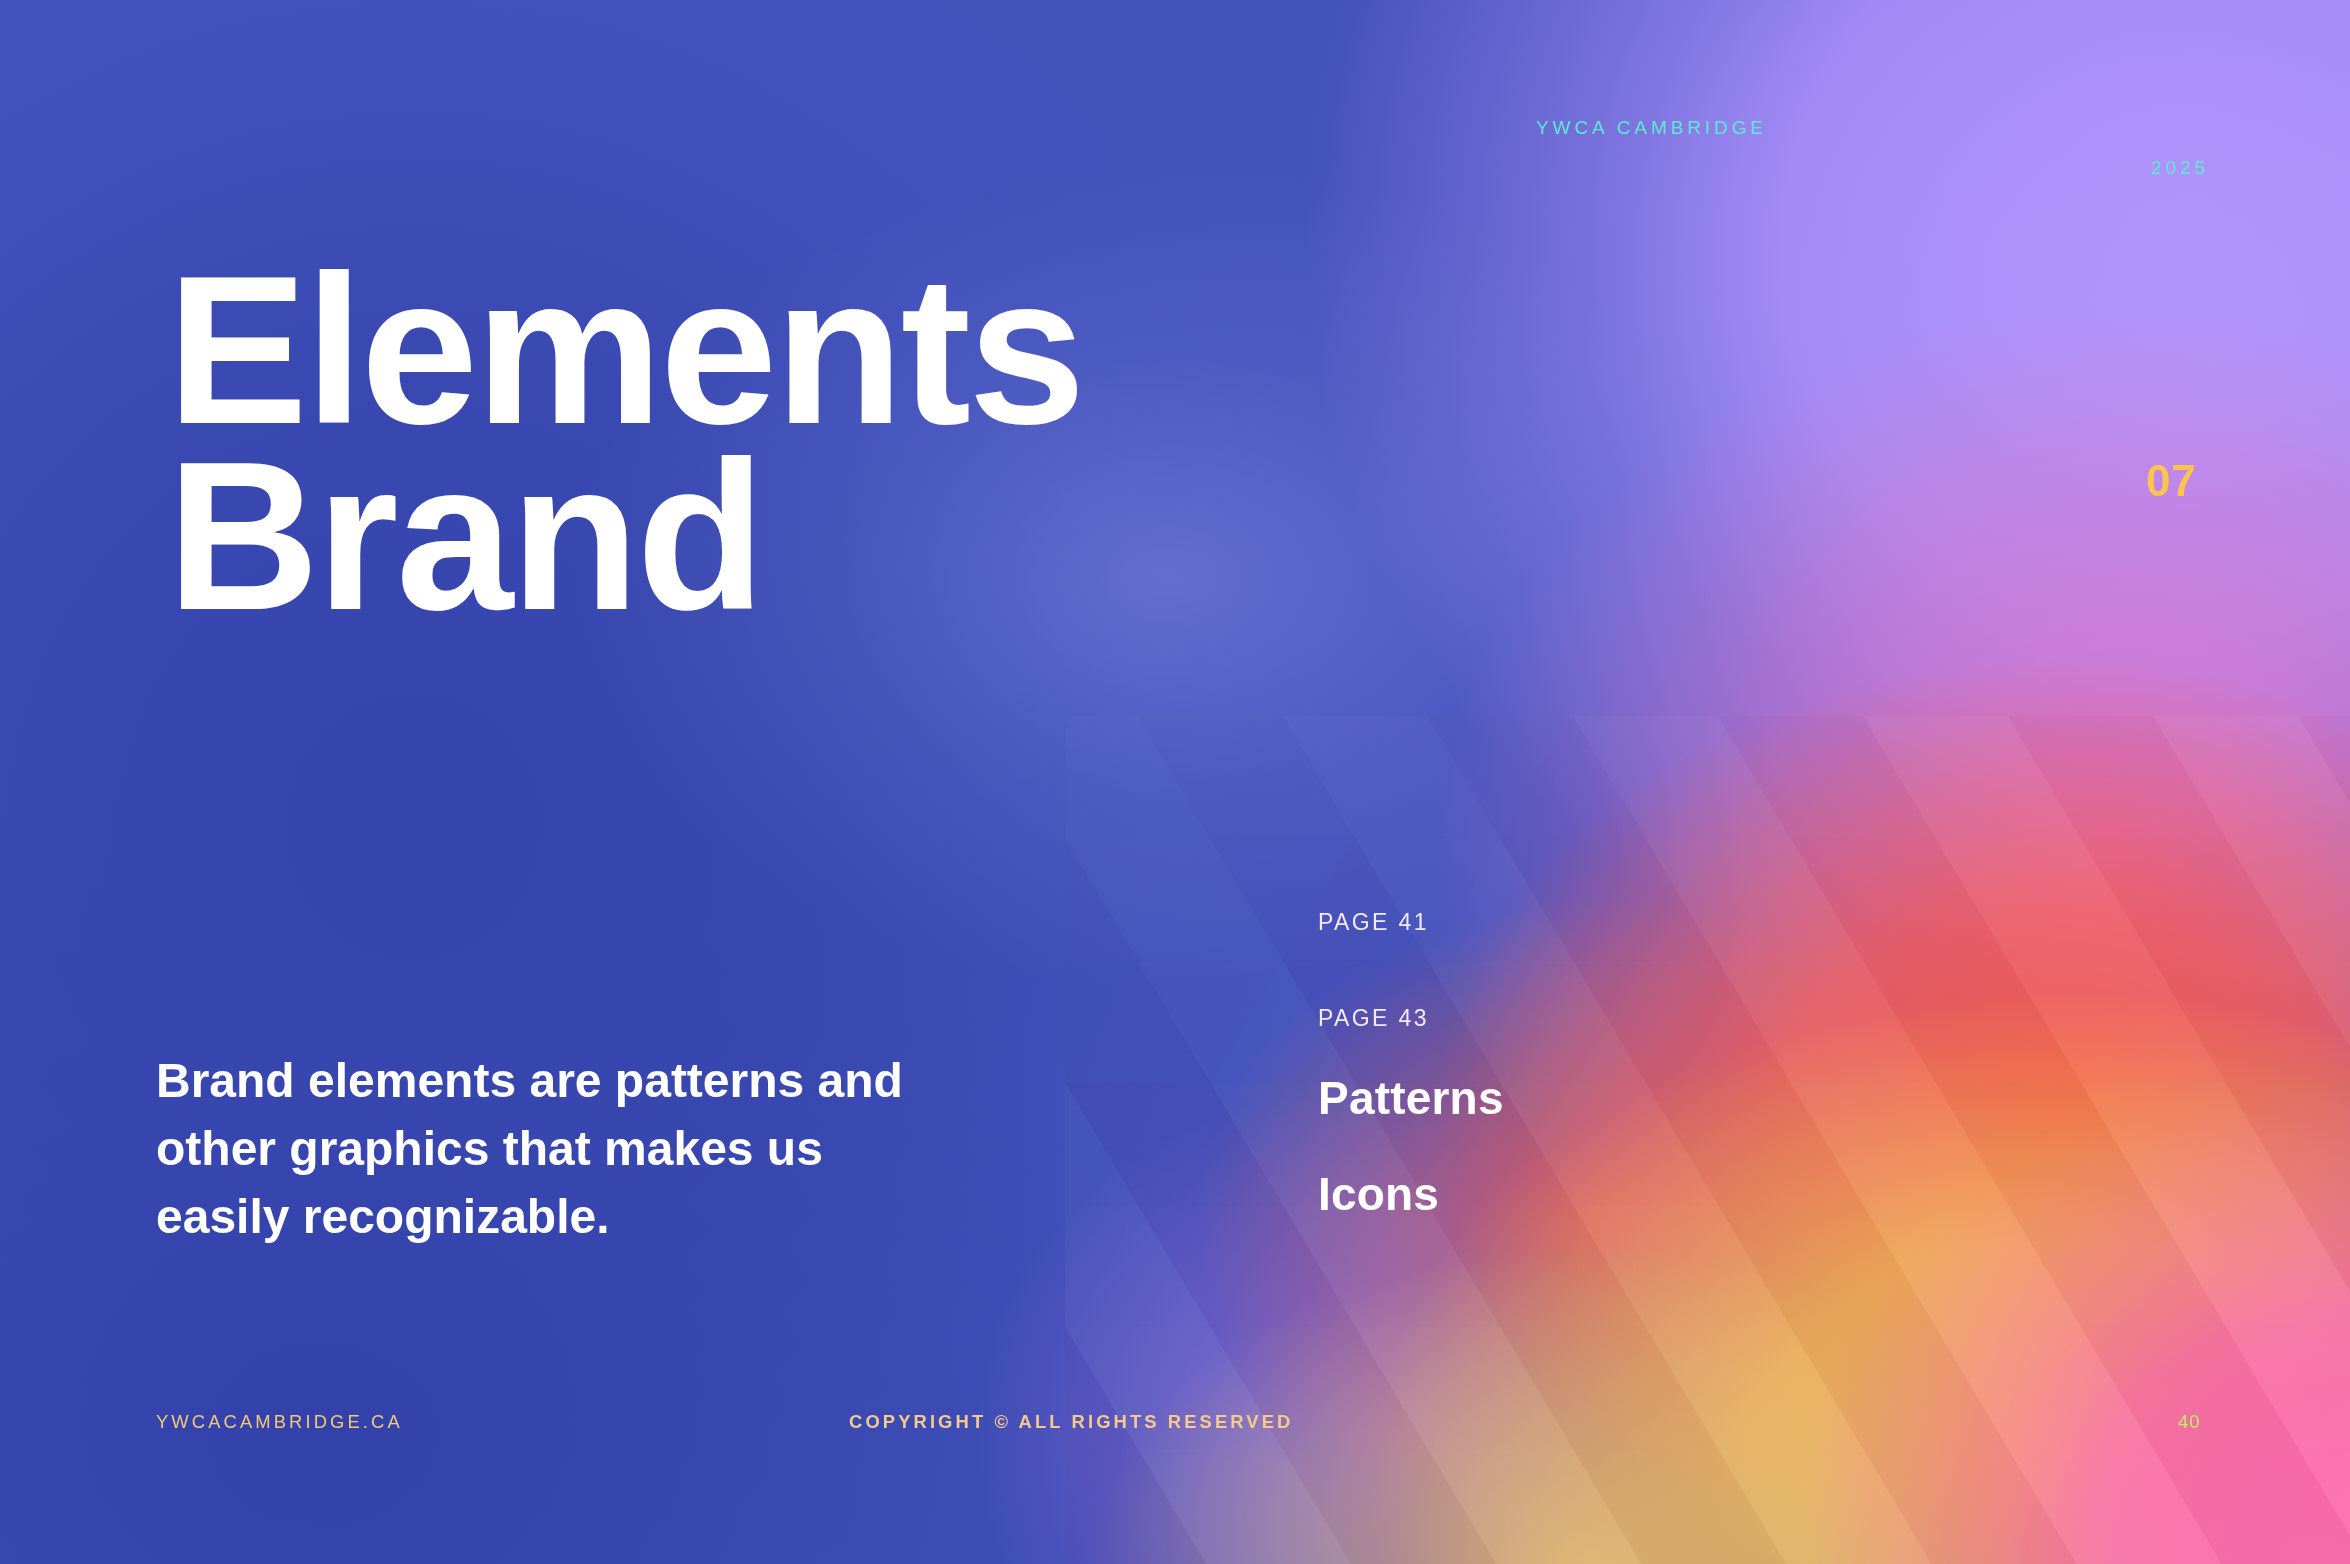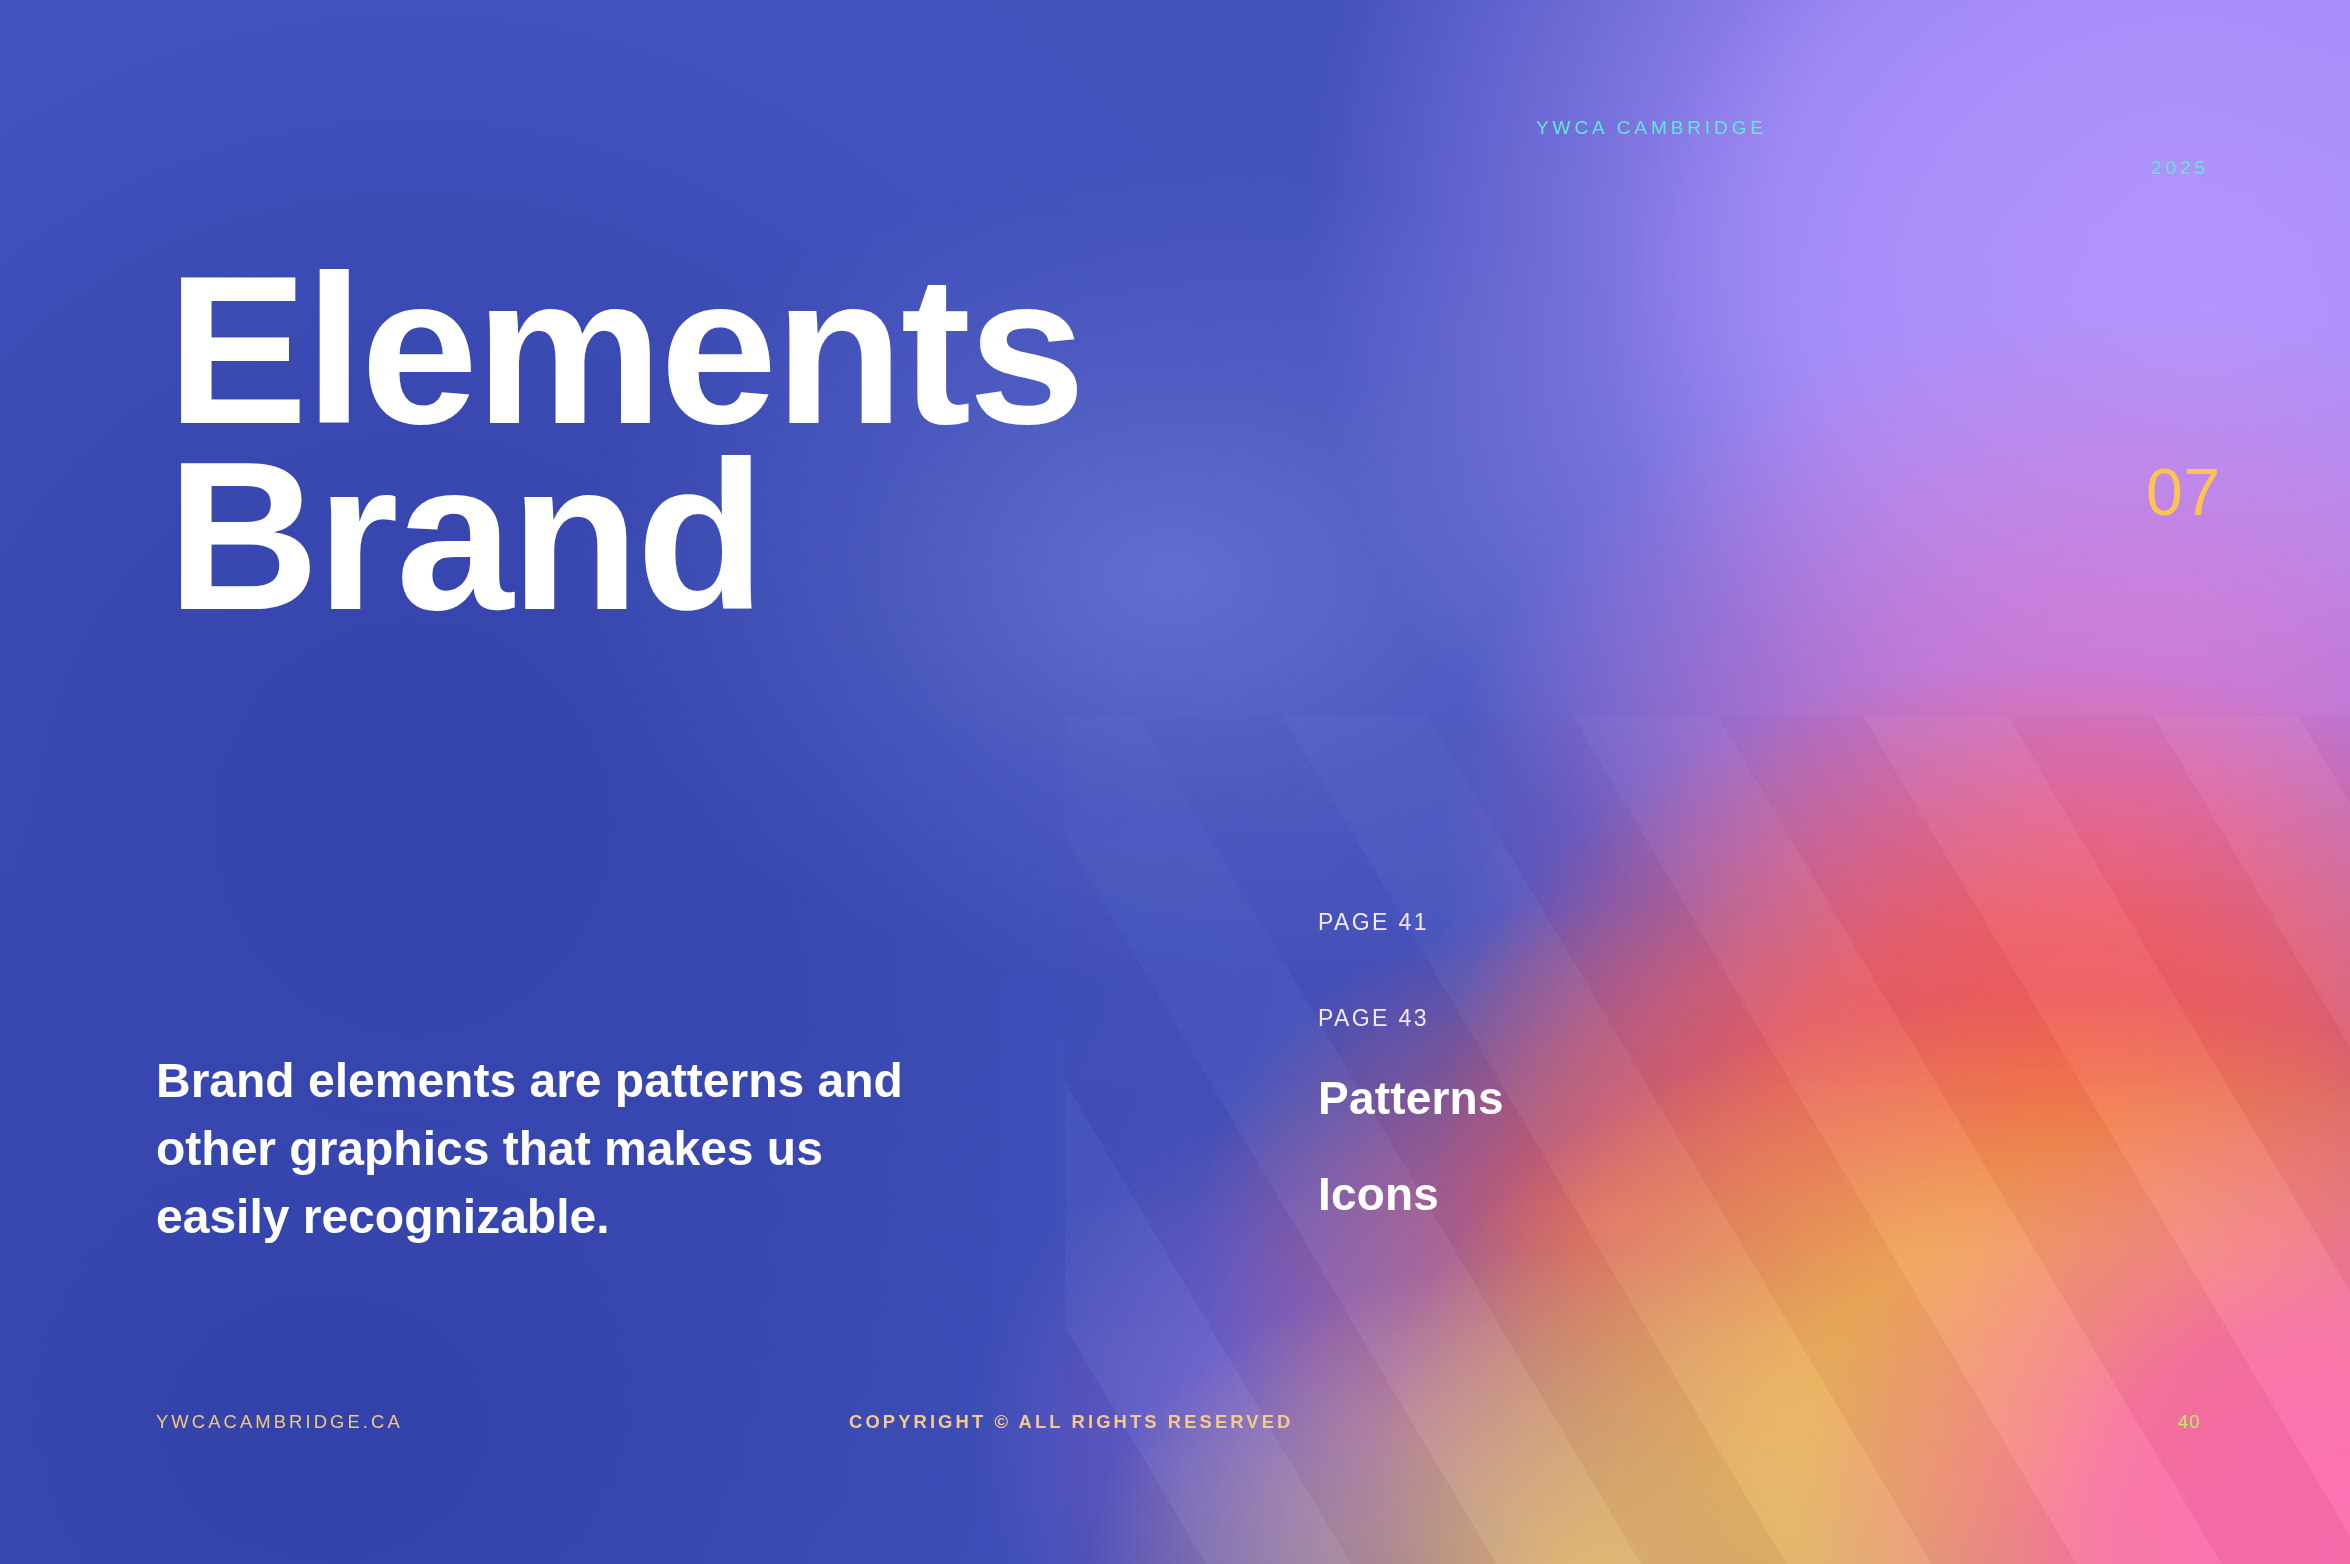--- a/index.html
+++ b/index.html
@@ -129,22 +129,22 @@
     letter-spacing:3.9px;
     color:#5eead4;
     white-space:nowrap;
   }
   .meta-brand { left:1536px; top:117px; }
   .meta-year  { left:2151px; top:117px;margin-top:40px; }
 
   .section-number {
     position:absolute;
     left:2146px; top:459px;
-    font-size:66px;
-    font-weight:400;
+    font-size:44px;
+    font-weight:700;
     letter-spacing:0.9px;
     color:#FBC34F;
     line-height:1;
   }
 
   .title {
     position:absolute;
     left:167px; top:258px;
     width:1332px;
     font-size:211px;

